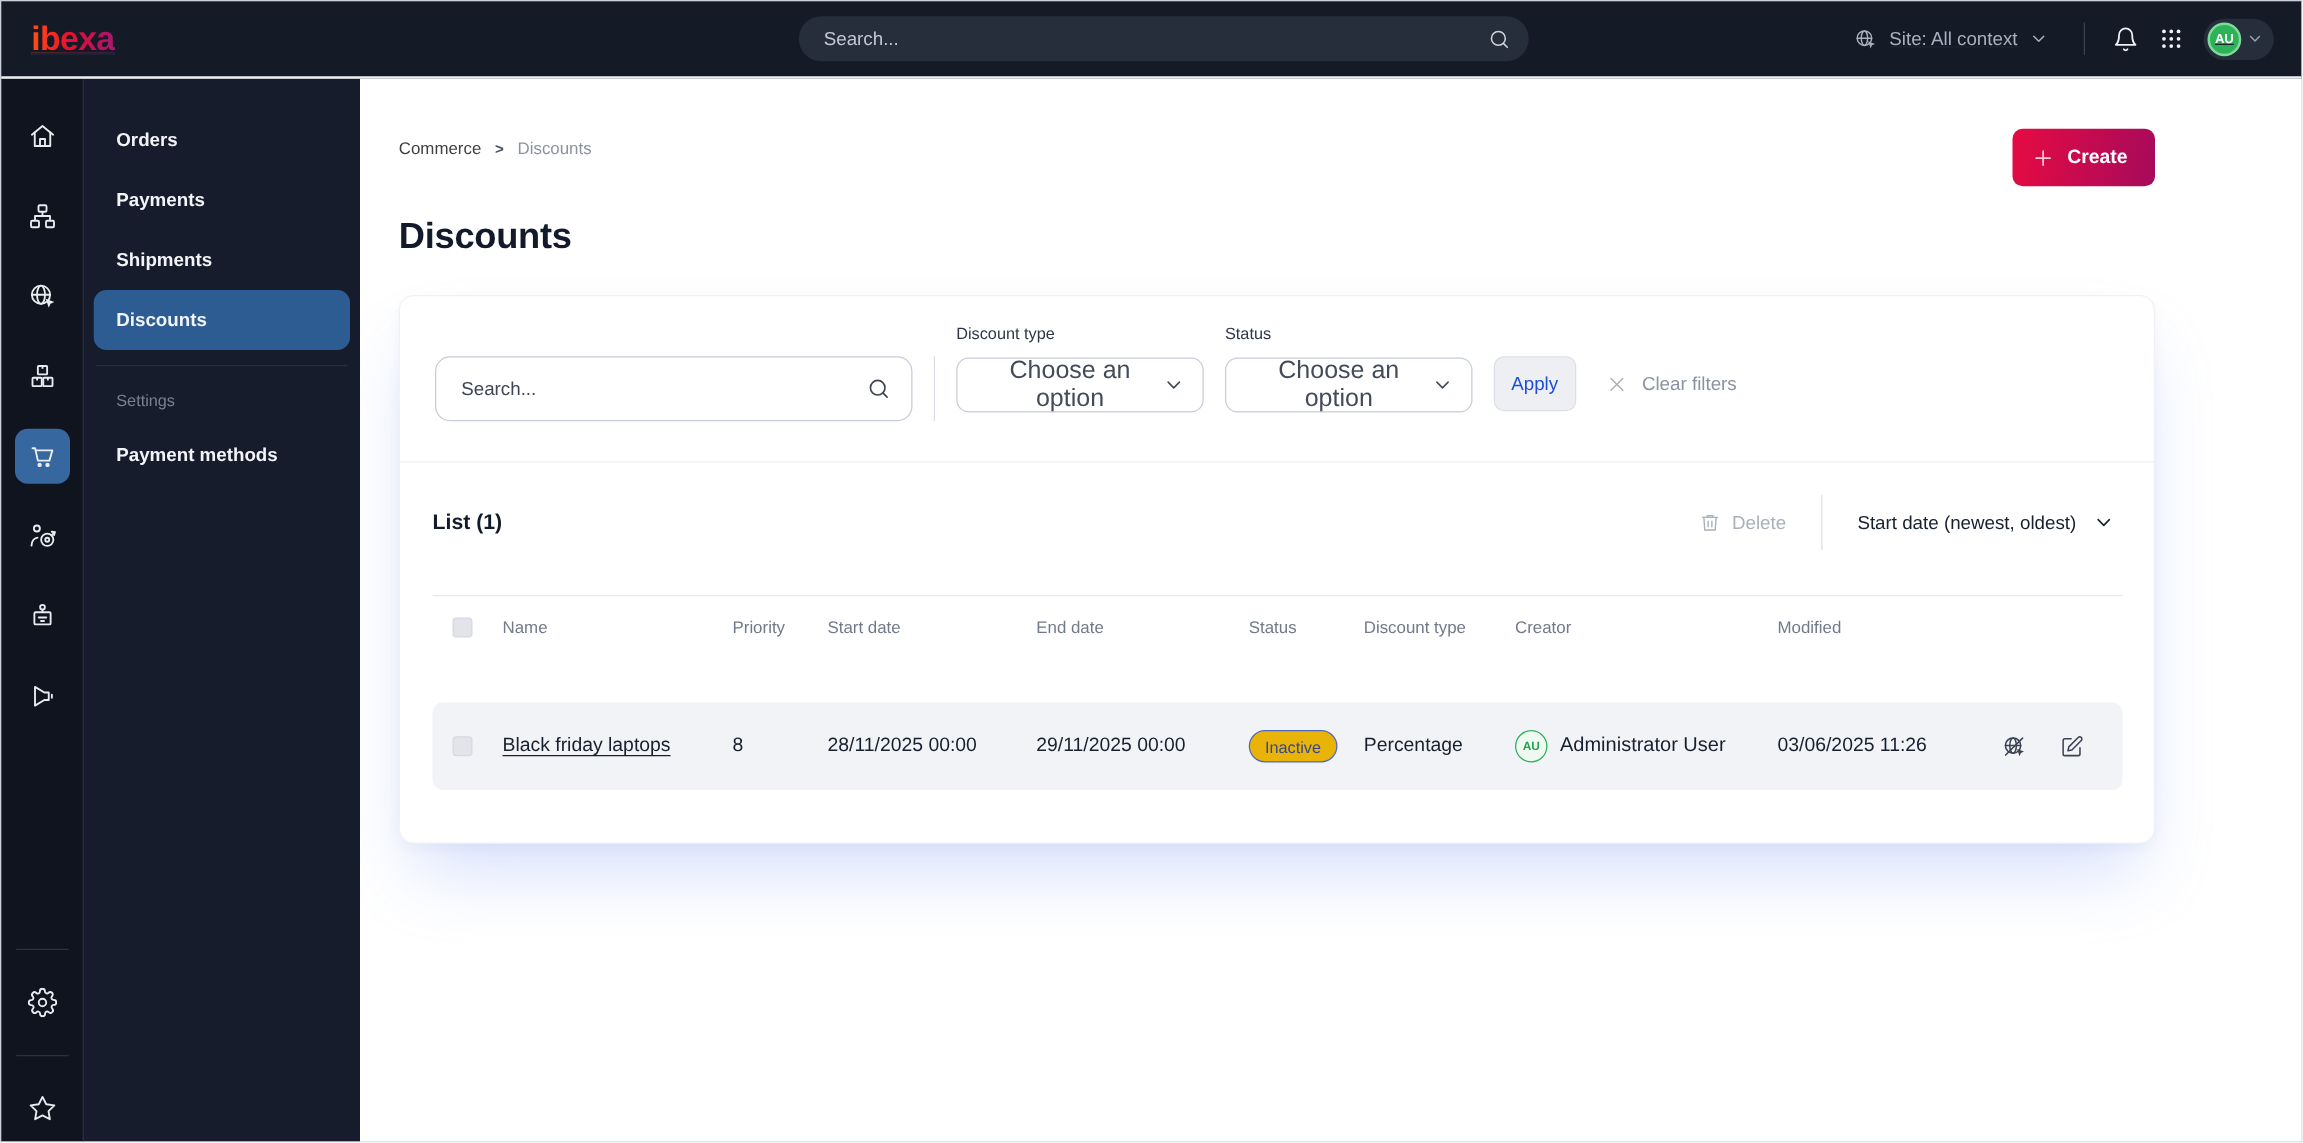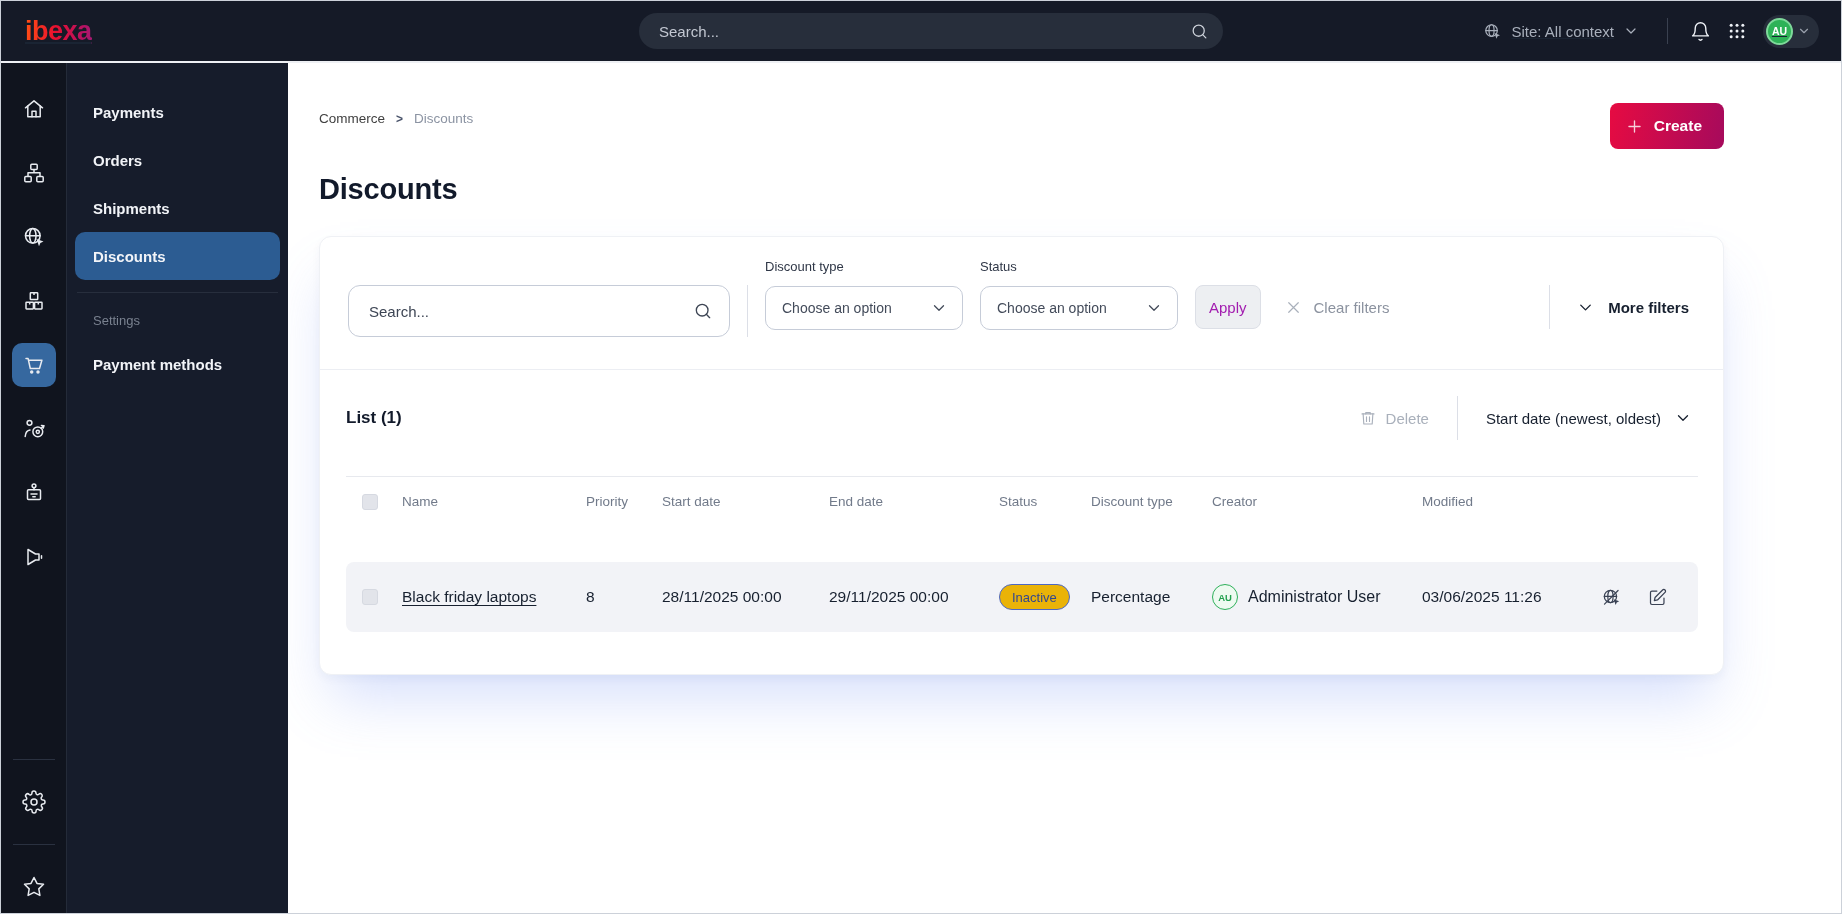--- a/index.html
+++ b/index.html
@@ -73,25 +73,25 @@
   .fsearch { margin-top:26px; width:382px; height:52px; border:1px solid #c6ccd8; border-radius:12px;
              display:flex; align-items:center; padding:0 16px 0 18px; background:#fff; }
   .fsearch input { flex:1; border:none; outline:none; font-size:15px; color:#2c3442; background:none; }
   .fsearch input::placeholder { color:#3d4554; }
   .fsearch svg { color:#3d4554; }
   .vdiv { width:1px; background:#dcdfe7; height:52px; margin-top:26px; flex:none; }
   .vdiv--short { height:44px; }
   .fgroup { display:flex; flex-direction:column; }
   .flabel { font-size:13px; color:#2f3747; margin-bottom:12px; }
   .fselect { width:198px; height:44px; border:1px solid #c6ccd8; border-radius:10px; display:flex;
-             align-items:center; justify-content:space-between; padding:0 14px 0 16px; font-size:14px;
+             align-items:center; justify-content:space-between; padding:0 14px 0 16px; font-size:20px;
              color:#434b5a; background:#fff; cursor:pointer; }
   .fselect svg { color:#434b5a; }
   .apply-btn { margin-top:26px; height:44px; padding:0 13px; border-radius:8px; border:1px solid #dcdfe6;
-               background:#edeff2; font-size:15px; color:#a21caf; cursor:pointer; }
+               background:#edeff2; font-size:15px; color:#1d4ed8; cursor:pointer; }
   .clear-btn { margin-top:26px; height:44px; display:flex; align-items:center; gap:11px; background:none;
                border:none; font-size:15px; color:#8b929f; cursor:pointer; }
   .clear-btn svg { color:#a9b0bb; }
   .filters-right { margin-left:auto; display:flex; gap:20px; }
   .more-btn { margin-top:26px; height:44px; display:flex; align-items:center; gap:13px; background:none;
               border:none; font-size:15px; font-weight:700; color:#17202f; cursor:pointer; }
 
   
   .list-sec { padding:26px 25px 42px 26px; }
   .list-head { display:flex; align-items:center;gap:16px; }
@@ -288,22 +288,22 @@
       <button class="rail-btn">
         <span>
           <svg width="24" height="24" viewBox="0 0 24 24" fill="none" stroke="currentColor" stroke-width="1.5" stroke-linejoin="round">
               <polygon points="12 2.5 15 8.4 21.5 9.3 16.8 13.9 17.9 20.4 12 17.3 6.1 20.4 7.2 13.9 2.5 9.3 9 8.4"></polygon>
             </svg>
         </span>
       </button>
     </nav>
 
     <nav class="panel">
+      <button class="panel-item">Orders</button>
       <button class="panel-item">Payments</button>
-      <button class="panel-item">Orders</button>
       <button class="panel-item">Shipments</button>
       <button class="panel-item active">Discounts</button>
       <div class="panel-div"></div>
       <div class="panel-label">Settings</div>
       <button class="panel-item">Payment methods</button>
     </nav>
 
     <main class="main">
 
       <div class="crumb-row">
@@ -367,31 +367,20 @@
 
           <button class="clear-btn">
             <span>
               <svg width="19" height="19" viewBox="0 0 24 24" fill="none" stroke="currentColor" stroke-width="1.5" stroke-linecap="round">
                   <path d="M18 6 6 18M6 6l12 12"></path>
                 </svg>
             </span>
             <span>Clear filters</span>
           </button>
 
-          <div class="filters-right">
-            <div class="vdiv vdiv--short"></div>
-            <button class="more-btn">
-              <span>
-                <svg width="19" height="19" viewBox="0 0 24 24" fill="none" stroke="currentColor" stroke-width="1.7" stroke-linecap="round" stroke-linejoin="round">
-                    <path d="m6 9 6 6 6-6"></path>
-                  </svg>
-              </span>
-              <span>More filters</span>
-            </button>
-          </div>
         </div>
 
         <div class="list-sec">
           <div class="list-head">
             <div class="list-title">List (1)</div>
             <div class="list-actions">
               <button class="del-btn">
                 <span>
                   <svg width="18" height="18" viewBox="0 0 24 24" fill="none" stroke="currentColor" stroke-width="1.5" stroke-linecap="round" stroke-linejoin="round">
                       <path d="M4 6.5h16"></path>

